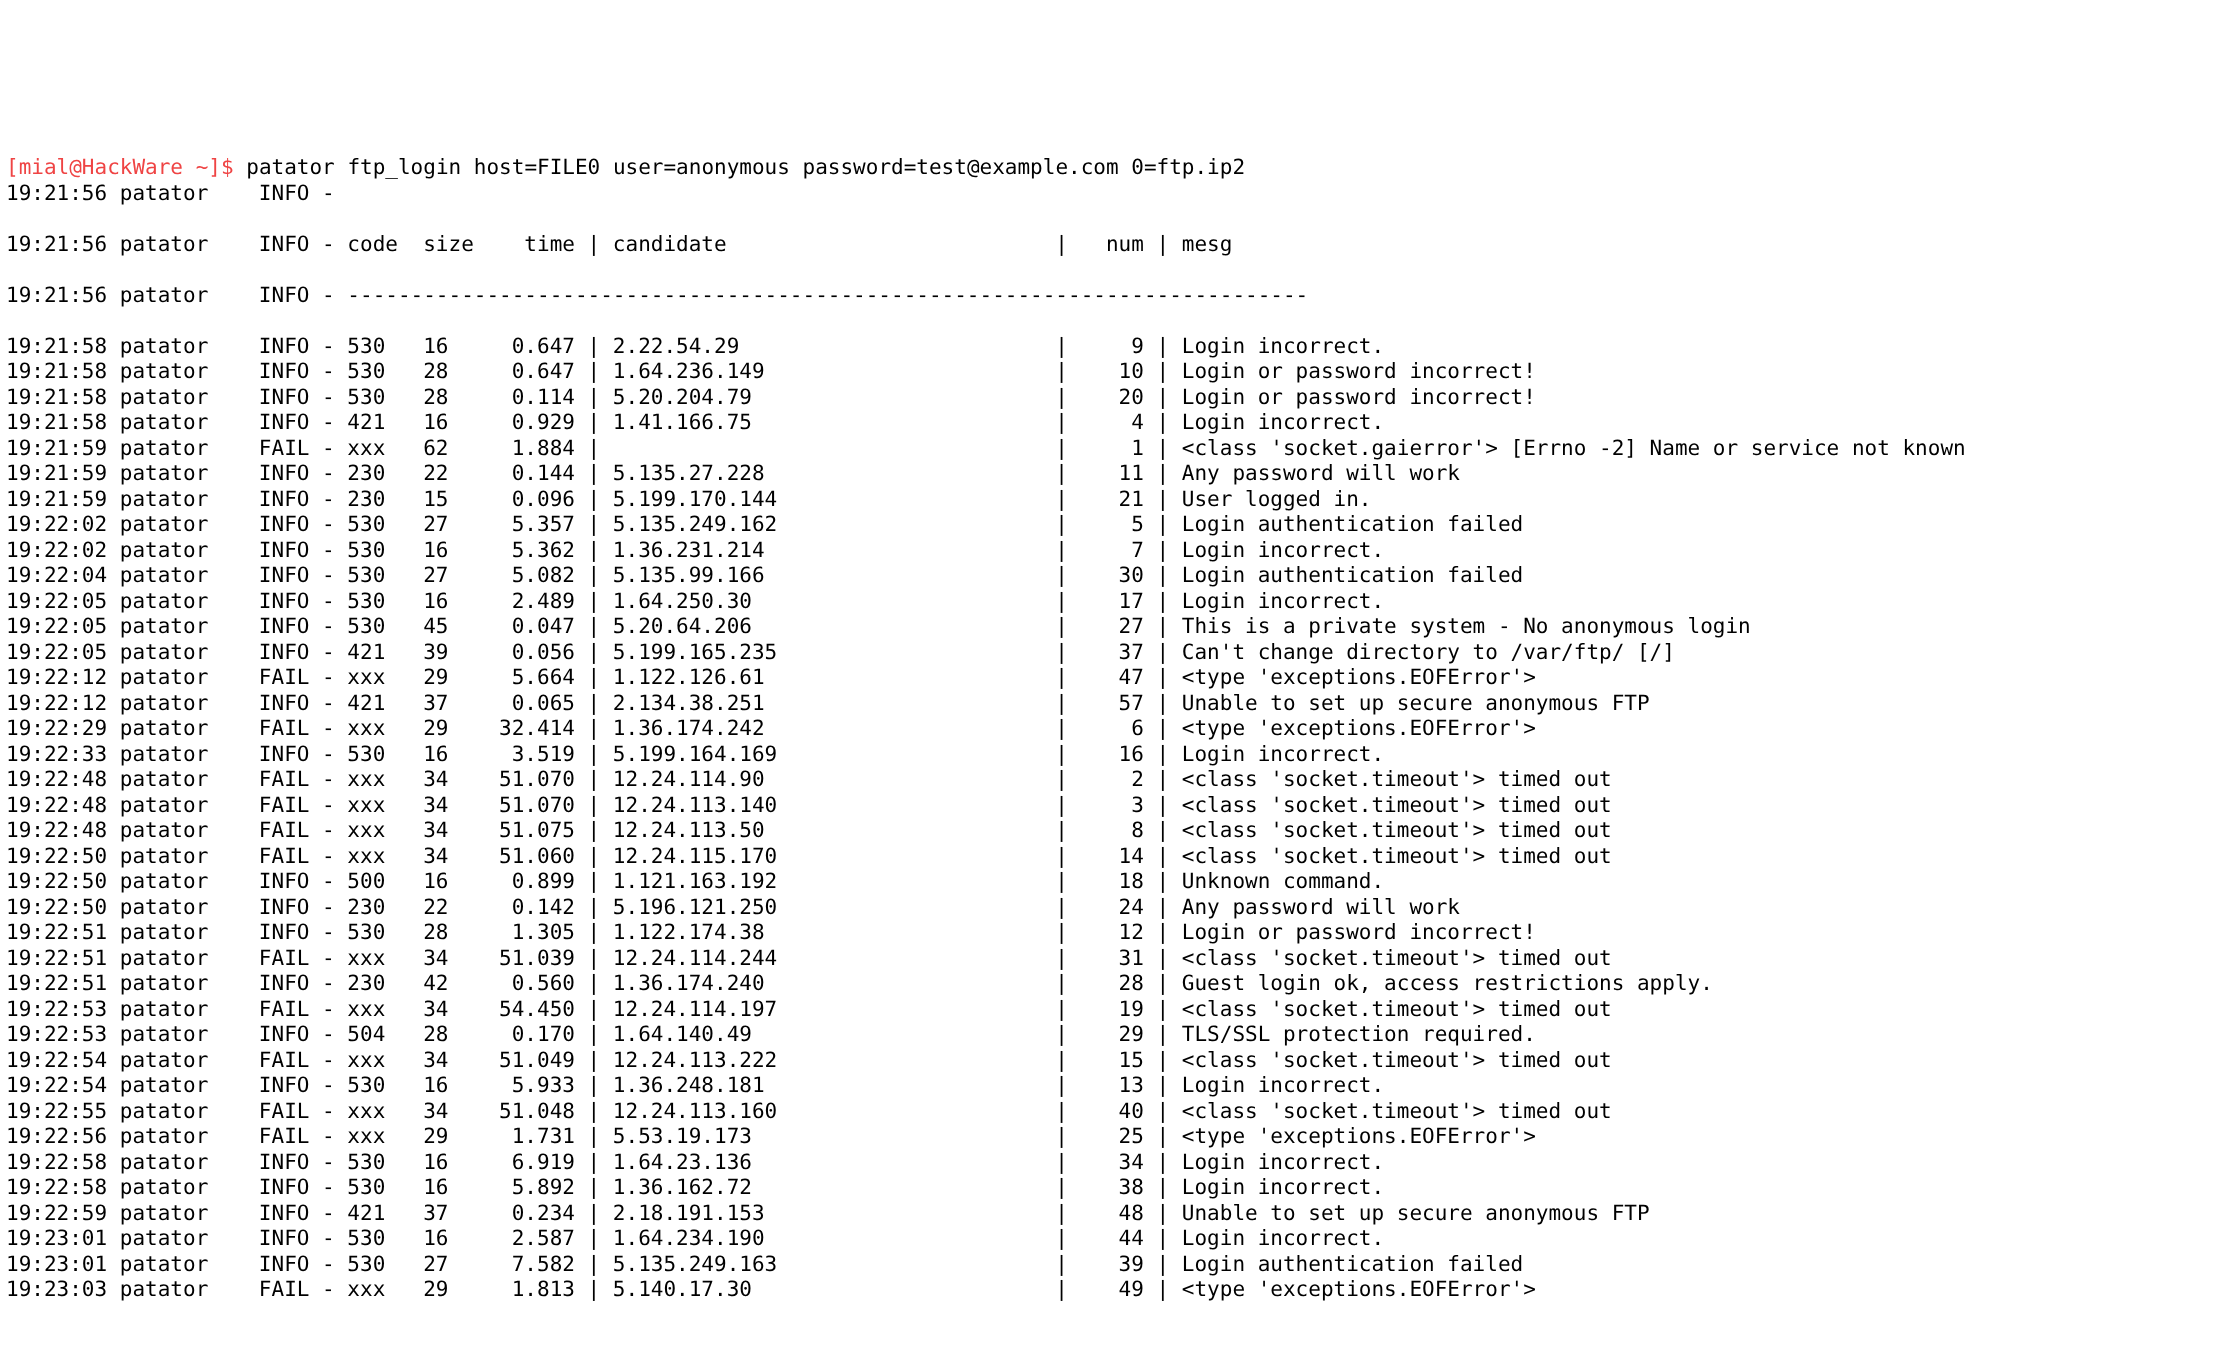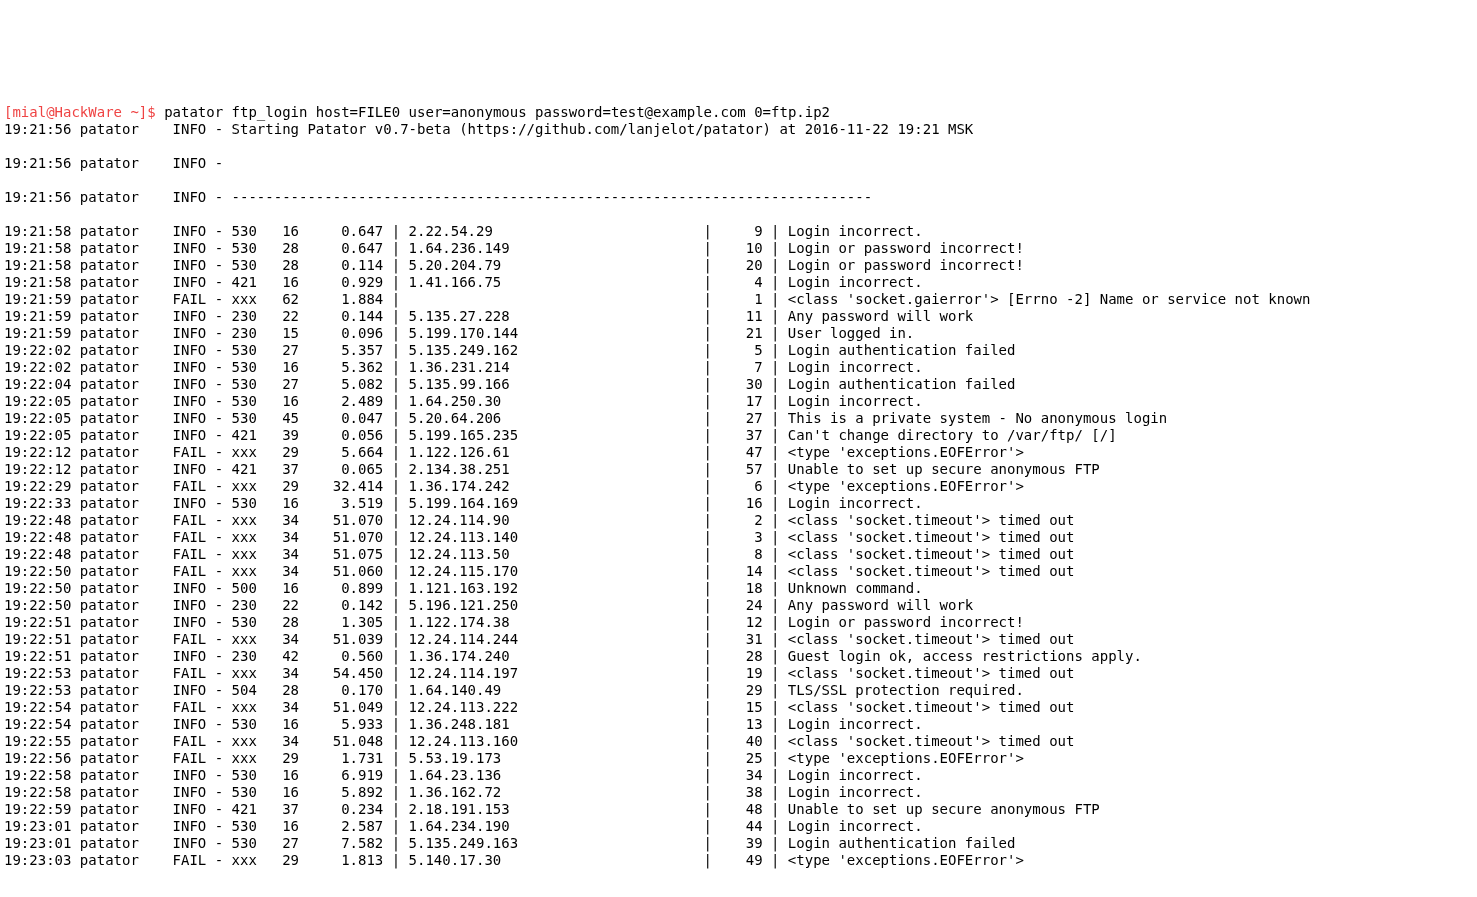--- a/index.html
+++ b/index.html
@@ -18,20 +18,20 @@
   }
   .prompt { color: #ef4444; }
 </style>
 </head>
 <body>
 
 
 
 <div class="terminal">
 <span class="prompt">[mial@HackWare ~]$ </span><span>patator ftp_login host=FILE0 user=anonymous password=test@example.com 0=ftp.ip2</span>
-<div>19:21:56 patator    INFO - Starting Patator v0.7-beta (https://github.com/lanjelot/patator) at 2016-11-22 19:21 MSK</div>
 <div>19:21:56 patator    INFO -</div>
+<div>19:21:56 patator    INFO - code  size    time | candidate                          |   num | mesg</div>
 <div>19:21:56 patator    INFO - ----------------------------------------------------------------------------</div>
 <div id="rows-container"><div>19:21:58 patator    INFO - 530   16     0.647 | 2.22.54.29                         |     9 | Login incorrect.</div><div>19:21:58 patator    INFO - 530   28     0.647 | 1.64.236.149                       |    10 | Login or password incorrect!</div><div>19:21:58 patator    INFO - 530   28     0.114 | 5.20.204.79                        |    20 | Login or password incorrect!</div><div>19:21:58 patator    INFO - 421   16     0.929 | 1.41.166.75                        |     4 | Login incorrect.</div><div>19:21:59 patator    FAIL - xxx   62     1.884 |                                    |     1 | &lt;class 'socket.gaierror'&gt; [Errno -2] Name or service not known</div><div>19:21:59 patator    INFO - 230   22     0.144 | 5.135.27.228                       |    11 | Any password will work</div><div>19:21:59 patator    INFO - 230   15     0.096 | 5.199.170.144                      |    21 | User logged in.</div><div>19:22:02 patator    INFO - 530   27     5.357 | 5.135.249.162                      |     5 | Login authentication failed</div><div>19:22:02 patator    INFO - 530   16     5.362 | 1.36.231.214                       |     7 | Login incorrect.</div><div>19:22:04 patator    INFO - 530   27     5.082 | 5.135.99.166                       |    30 | Login authentication failed</div><div>19:22:05 patator    INFO - 530   16     2.489 | 1.64.250.30                        |    17 | Login incorrect.</div><div>19:22:05 patator    INFO - 530   45     0.047 | 5.20.64.206                        |    27 | This is a private system - No anonymous login</div><div>19:22:05 patator    INFO - 421   39     0.056 | 5.199.165.235                      |    37 | Can't change directory to /var/ftp/ [/]</div><div>19:22:12 patator    FAIL - xxx   29     5.664 | 1.122.126.61                       |    47 | &lt;type 'exceptions.EOFError'&gt;</div><div>19:22:12 patator    INFO - 421   37     0.065 | 2.134.38.251                       |    57 | Unable to set up secure anonymous FTP</div><div>19:22:29 patator    FAIL - xxx   29    32.414 | 1.36.174.242                       |     6 | &lt;type 'exceptions.EOFError'&gt;</div><div>19:22:33 patator    INFO - 530   16     3.519 | 5.199.164.169                      |    16 | Login incorrect.</div><div>19:22:48 patator    FAIL - xxx   34    51.070 | 12.24.114.90                       |     2 | &lt;class 'socket.timeout'&gt; timed out</div><div>19:22:48 patator    FAIL - xxx   34    51.070 | 12.24.113.140                      |     3 | &lt;class 'socket.timeout'&gt; timed out</div><div>19:22:48 patator    FAIL - xxx   34    51.075 | 12.24.113.50                       |     8 | &lt;class 'socket.timeout'&gt; timed out</div><div>19:22:50 patator    FAIL - xxx   34    51.060 | 12.24.115.170                      |    14 | &lt;class 'socket.timeout'&gt; timed out</div><div>19:22:50 patator    INFO - 500   16     0.899 | 1.121.163.192                      |    18 | Unknown command.</div><div>19:22:50 patator    INFO - 230   22     0.142 | 5.196.121.250                      |    24 | Any password will work</div><div>19:22:51 patator    INFO - 530   28     1.305 | 1.122.174.38                       |    12 | Login or password incorrect!</div><div>19:22:51 patator    FAIL - xxx   34    51.039 | 12.24.114.244                      |    31 | &lt;class 'socket.timeout'&gt; timed out</div><div>19:22:51 patator    INFO - 230   42     0.560 | 1.36.174.240                       |    28 | Guest login ok, access restrictions apply.</div><div>19:22:53 patator    FAIL - xxx   34    54.450 | 12.24.114.197                      |    19 | &lt;class 'socket.timeout'&gt; timed out</div><div>19:22:53 patator    INFO - 504   28     0.170 | 1.64.140.49                        |    29 | TLS/SSL protection required.</div><div>19:22:54 patator    FAIL - xxx   34    51.049 | 12.24.113.222                      |    15 | &lt;class 'socket.timeout'&gt; timed out</div><div>19:22:54 patator    INFO - 530   16     5.933 | 1.36.248.181                       |    13 | Login incorrect.</div><div>19:22:55 patator    FAIL - xxx   34    51.048 | 12.24.113.160                      |    40 | &lt;class 'socket.timeout'&gt; timed out</div><div>19:22:56 patator    FAIL - xxx   29     1.731 | 5.53.19.173                        |    25 | &lt;type 'exceptions.EOFError'&gt;</div><div>19:22:58 patator    INFO - 530   16     6.919 | 1.64.23.136                        |    34 | Login incorrect.</div><div>19:22:58 patator    INFO - 530   16     5.892 | 1.36.162.72                        |    38 | Login incorrect.</div><div>19:22:59 patator    INFO - 421   37     0.234 | 2.18.191.153                       |    48 | Unable to set up secure anonymous FTP</div><div>19:23:01 patator    INFO - 530   16     2.587 | 1.64.234.190                       |    44 | Login incorrect.</div><div>19:23:01 patator    INFO - 530   27     7.582 | 5.135.249.163                      |    39 | Login authentication failed</div><div>19:23:03 patator    FAIL - xxx   29     1.813 | 5.140.17.30                        |    49 | &lt;type 'exceptions.EOFError'&gt;</div></div>
 </div>
 
 
 
 
 </body></html>

